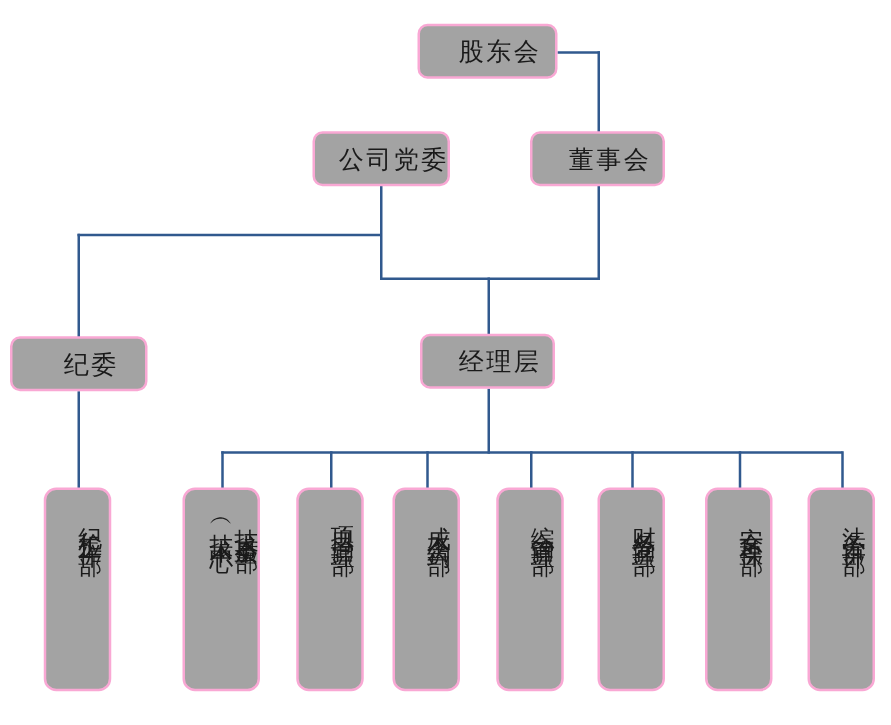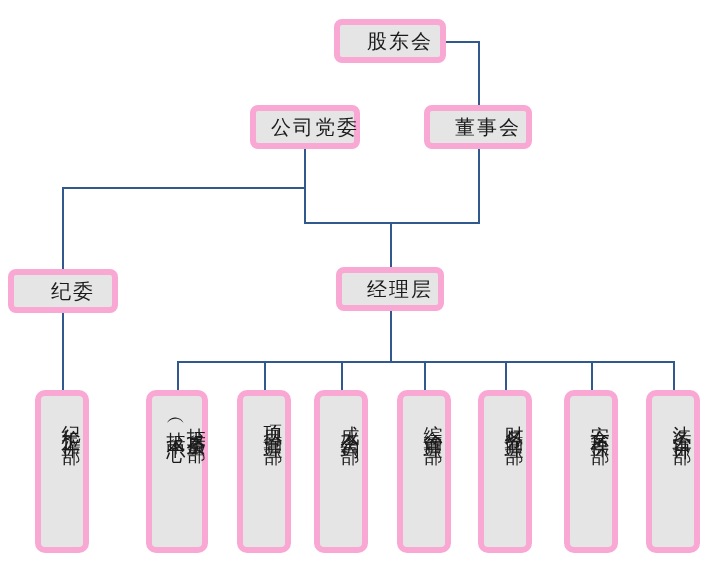--- a/index.html
+++ b/index.html
@@ -23,22 +23,22 @@
     position: absolute;
     background: #31598E;
   }
   .line-h { height: 2px; }
   .line-v { width: 2px; }
 
   
   .node {
     position: absolute;
     box-sizing: border-box;
-    border: 6px solid #f9a8d4;
-    background: #e5e5e5;
+    border: 2px solid #f9a8d4;
+    background: #a3a3a3;
     color: #1a1a1a;
     display: flex;
     align-items: center;
     justify-content: center;
     z-index: 3;
     padding-left: 20px;
   }
   .node.horiz {
     border-radius: 8px;
     font-size: 20px;

